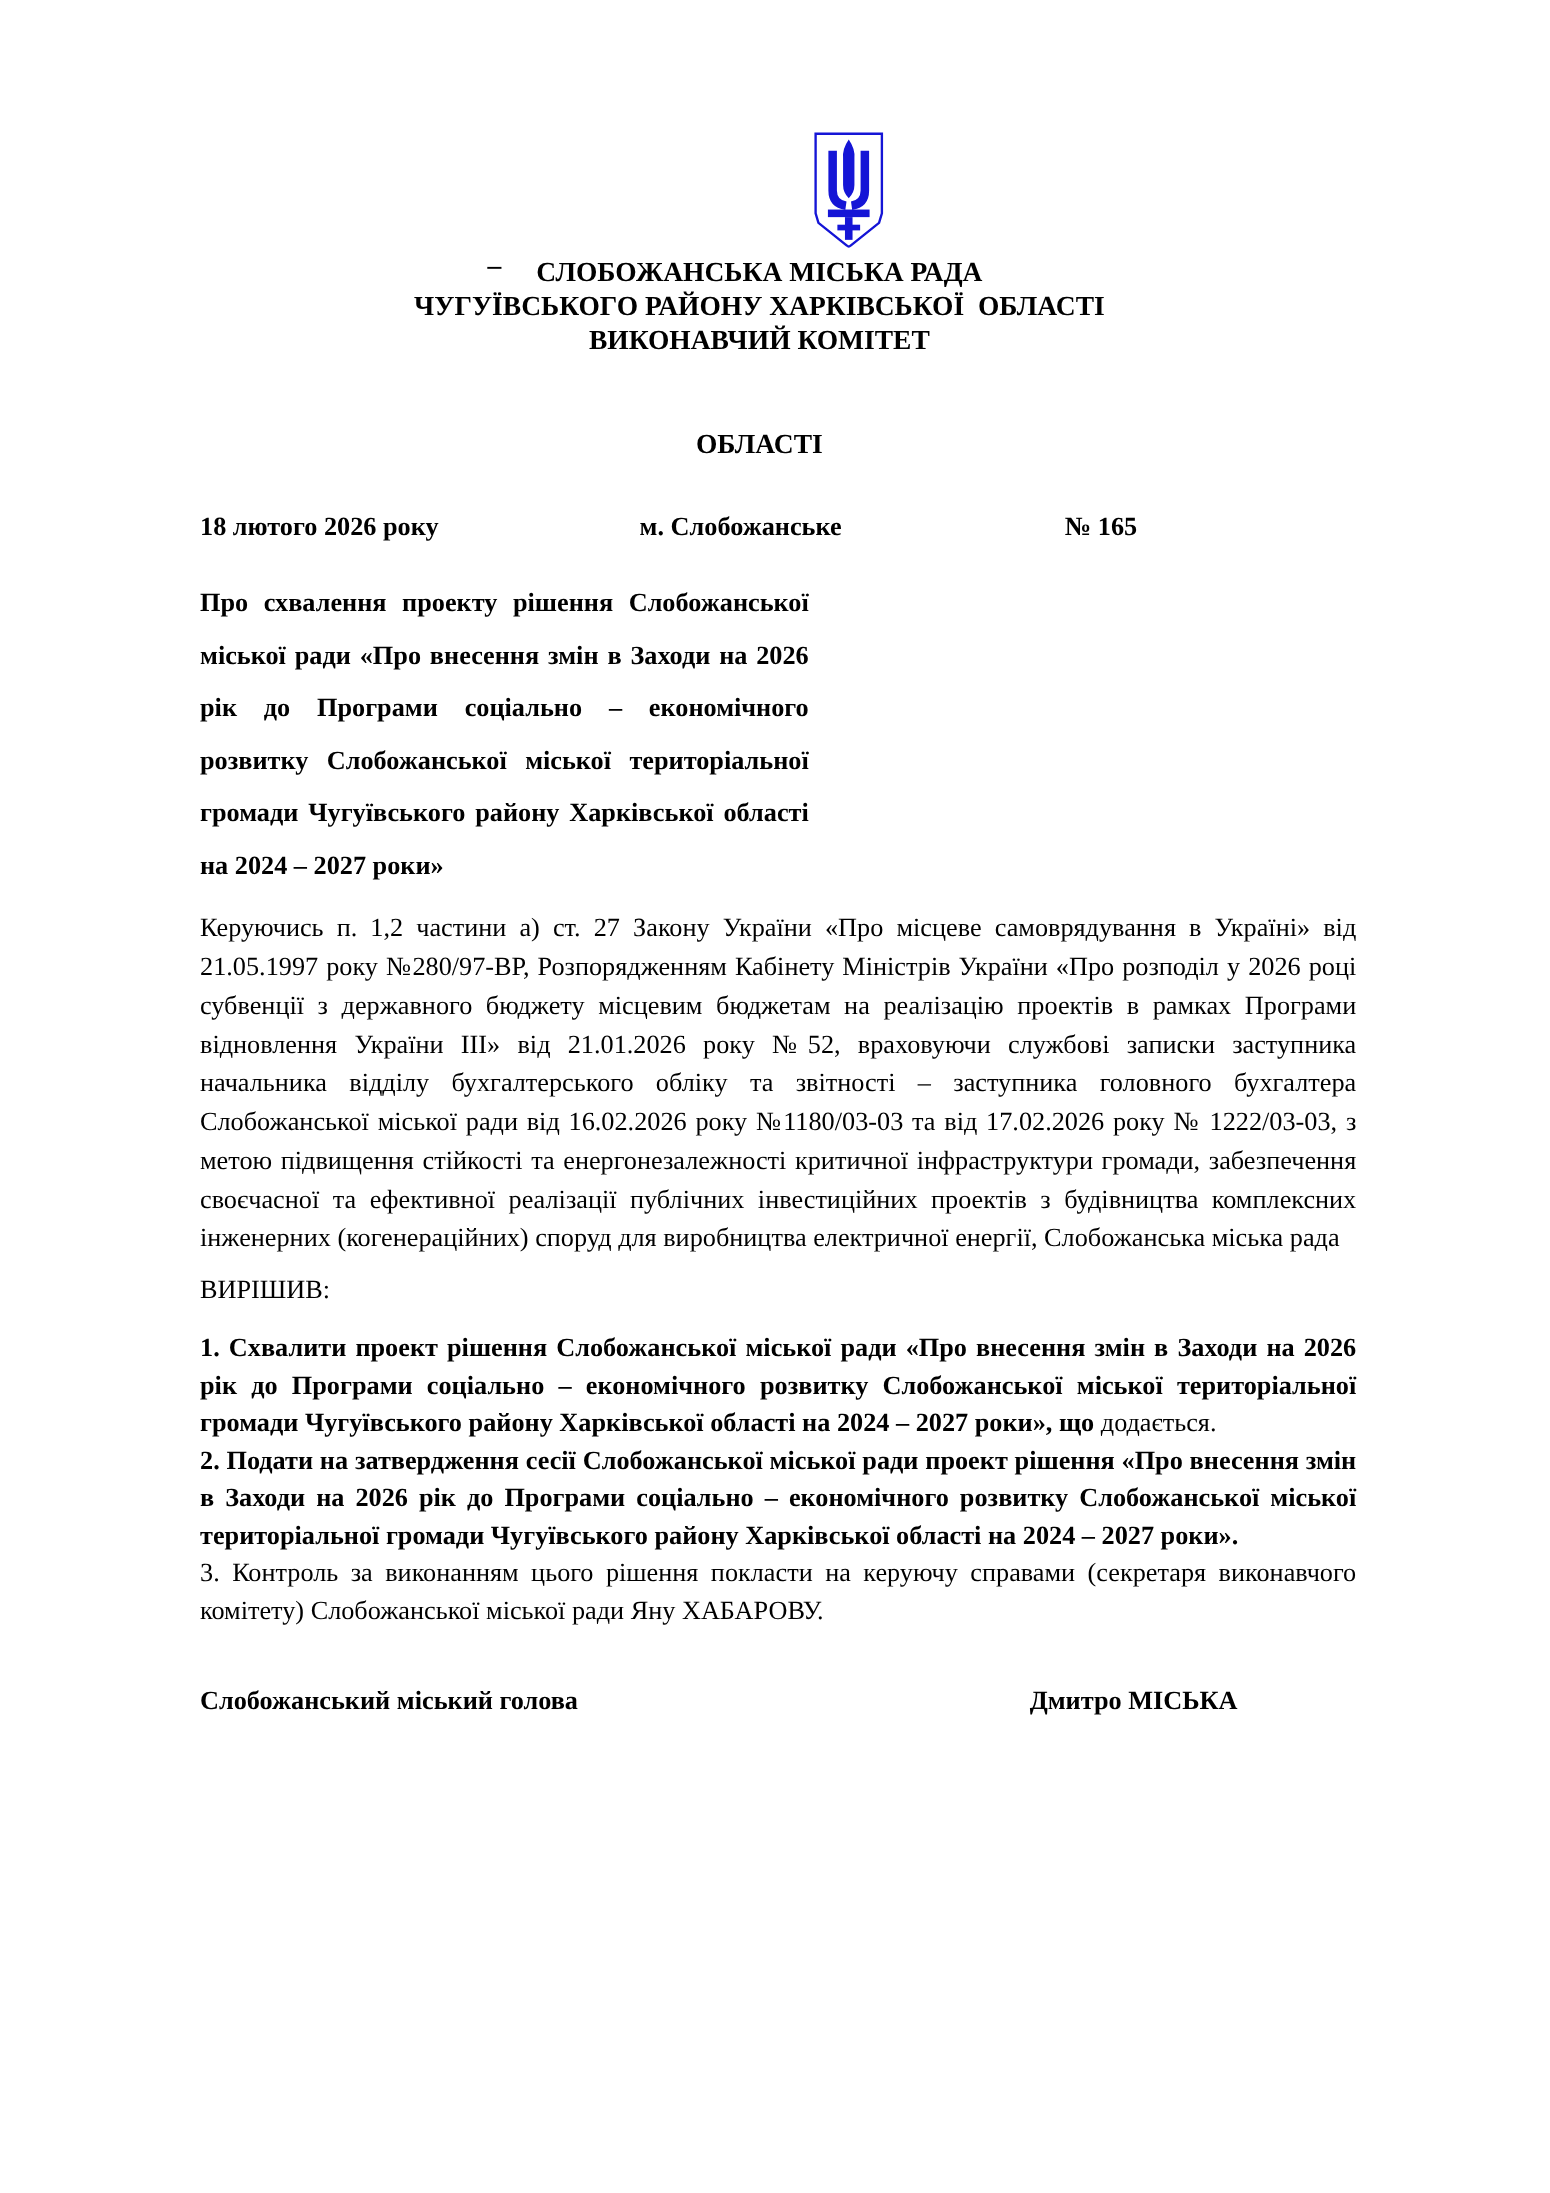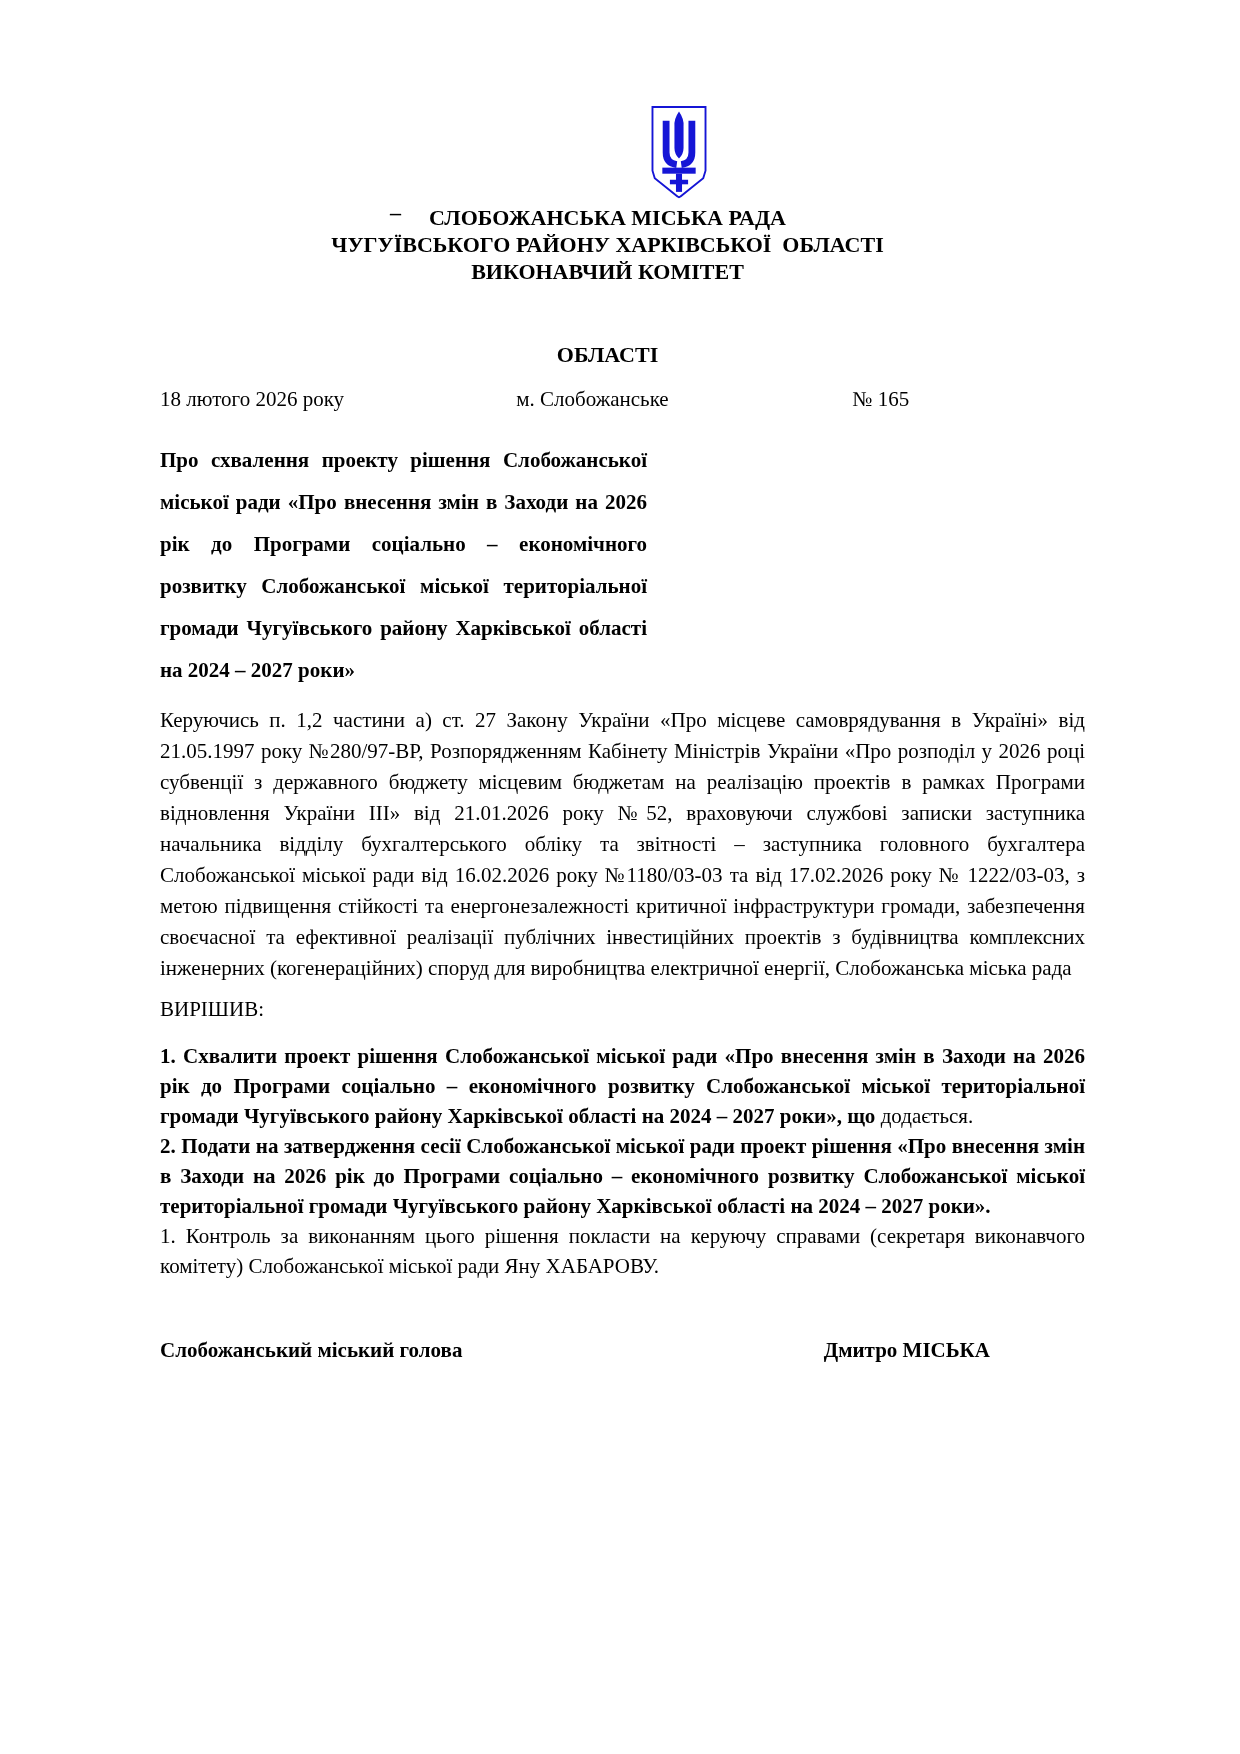--- a/index.html
+++ b/index.html
@@ -19,21 +19,21 @@
 
   .org-line {
     text-align:center; font-weight:bold; font-size:22px; line-height:27px;
     white-space:pre-wrap; padding-right:30px;
   }
   .doc-type {
     text-align:center; font-weight:bold; font-size:22px; line-height:27px;
     margin-top:56px; padding-right:30px;
   }
 
-  .meta-row { display:flex; margin-top:18px; font-size:21px; line-height:27px; }
+  .meta-row { display:flex; margin-top:40px; font-size:21px; line-height:27px;font-weight:bold; }
   .meta-row .cell { flex:1 1 0; white-space:pre-wrap; }
   .meta-date { text-align:left; }
   .meta-place { text-align:center; }
   .meta-number { text-align:center; padding-right:60px; }
 
   .subject {
     width:487px; margin-top:26px;
     font-weight:bold; font-size:21px; line-height:42px;
     text-align:justify;
   }
@@ -42,21 +42,21 @@
     margin-top:14px; font-size:21px; line-height:31px; text-align:justify;
   }
 
   .resolved { margin-top:10px; font-size:21px; line-height:31px; }
 
   .items { margin-top:16px; }
   .item { font-size:21px; line-height:30px; text-align:justify; }
   .item .b { font-weight:bold; }
 
   .sig-row {
-    display:flex; justify-content:space-between; margin-top:56px;
+    display:flex; justify-content:space-between; margin-top:44px;
     font-weight:bold; font-size:21px; line-height:27px;
   }
   .sig-name { padding-right:95px; }
 
   .stray-mark {
     position:absolute; left:390px; top:192px;
     font-weight:bold; font-size:22px;
   }
 </style>
 </head>
@@ -96,21 +96,21 @@
 
     <div class="subject">Про схвалення проекту рішення Слобожанської міської ради «Про внесення змін в Заходи на 2026 рік до Програми соціально – економічного розвитку Слобожанської міської територіальної громади Чугуївського району Харківської області на 2024 – 2027 роки»</div>
 
     <p class="preamble">Керуючись п. 1,2  частини а) ст. 27 Закону України «Про місцеве самоврядування в Україні» від 21.05.1997 року №280/97-ВР, Розпорядженням Кабінету Міністрів України «Про розподіл у 2026 році субвенції з державного бюджету місцевим бюджетам на реалізацію проектів в рамках Програми відновлення України ІІІ» від 21.01.2026 року №52, враховуючи службові записки  заступника начальника відділу бухгалтерського обліку та звітності – заступника головного бухгалтера Слобожанської міської ради від 16.02.2026 року №1180/03-03 та від 17.02.2026 року № 1222/03-03, з метою підвищення стійкості та енергонезалежності критичної інфраструктури громади, забезпечення своєчасної та ефективної реалізації публічних інвестиційних проектів з будівництва комплексних інженерних (когенераційних) споруд для виробництва електричної енергії,  Слобожанська міська рада</p>
 
     <p class="resolved">ВИРІШИВ:</p>
 
     <div class="items">
       <p class="item"><span class="b">1. Схвалити  проект рішення Слобожанської міської ради «Про внесення змін в Заходи на 2026 рік до Програми соціально – економічного розвитку Слобожанської міської територіальної громади Чугуївського району Харківської області на 2024 – 2027 роки», що</span><span> додається.</span></p>
       <p class="item"><span class="b">2. Подати на затвердження сесії Слобожанської міської ради проект рішення «Про внесення змін в Заходи  на 2026 рік до Програми соціально – економічного розвитку Слобожанської міської територіальної громади Чугуївського району Харківської області на 2024 – 2027 роки».</span><span></span></p>
-      <p class="item"><span class="b"></span><span>1. Контроль за виконанням цього рішення покласти на керуючу справами (секретаря виконавчого комітету) Слобожанської міської ради Яну ХАБАРОВУ.</span></p>
+      <p class="item"><span class="b"></span><span>3. Контроль за виконанням цього рішення покласти на керуючу справами (секретаря виконавчого комітету) Слобожанської міської ради Яну ХАБАРОВУ.</span></p>
     </div>
 
     <div class="sig-row">
       <span>Слобожанський міський голова</span>
       <span class="sig-name">Дмитро МІСЬКА</span>
     </div>
 
   </div>
 </div>
 

